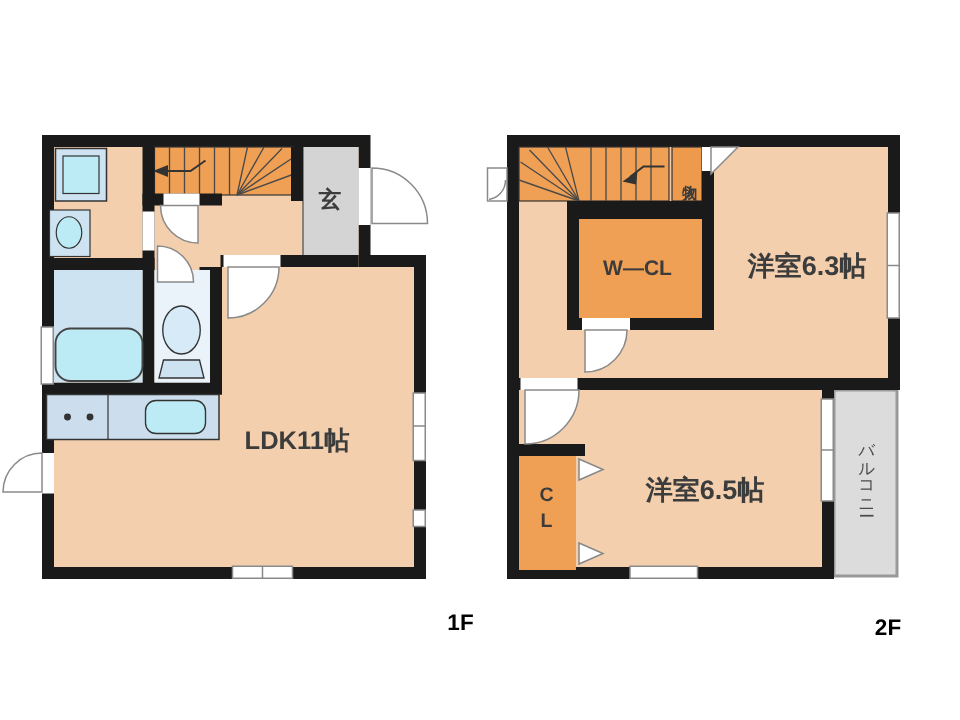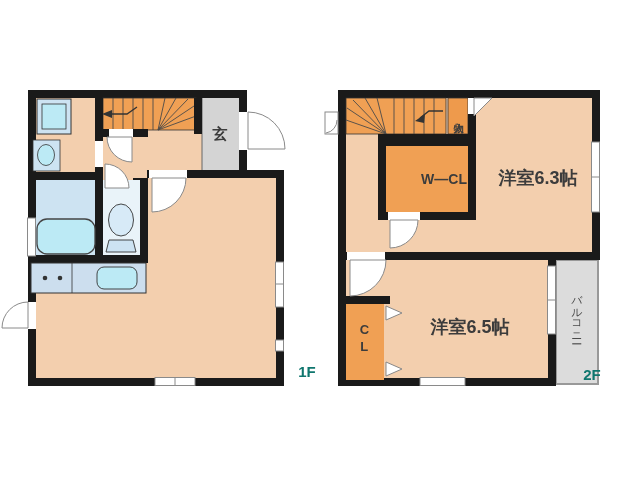--- a/index.html
+++ b/index.html
@@ -11,21 +11,21 @@
   .lbl.b{font-weight:bold;}
   .vert{writing-mode:vertical-rl;}
   .vert.up{text-orientation:upright;}
   .ldk{font-size:17px;}
   .room{font-size:18px;}
   .wcl{font-size:14px;}
   .genkan{font-size:15px;font-weight:600;}
   .monoire{font-size:10px;font-weight:bold;letter-spacing:0px;}
   .cl{font-size:13px;font-weight:bold;letter-spacing:2px;}
   .balcony{font-size:11px;color:#4a4a4a;}
-  .floorlbl{font-size:15px;font-weight:600;color:#0f766e;}
+  .floorlbl{font-size:15px;font-weight:600;color:#000000;margin-top:44px;}
 </style>
 </head>
 <body>
 
 <div id="canvas">
 
 <svg id="plan-svg" width="640" height="480" viewBox="0 0 640 480">
 
   <g>
 
@@ -176,23 +176,24 @@
       <rect x="420" y="377.5" width="45" height="8"></rect>
       <g>
         <rect x="325" y="112" width="13" height="22" fill="#fff" stroke="#8a8a8a"></rect>
         <path d="M 326,133 A 13,13 0 0 0 337,120" fill="none" stroke="#8a8a8a"></path>
       </g>
     </g>
   </g>
 </svg>
 
 <div class="lbl genkan" style="left:220px;top:134px;">玄</div>
+<div class="lbl ldk b" style="left:198px;top:294px;">LDK11帖</div>
 <div class="lbl floorlbl" style="left:307px;top:372px;">1F</div>
 
 <div class="lbl monoire vert" style="left:458px;top:115px;">物入</div>
-<div class="lbl wcl b" style="left:444px;top:179px;">W—CL</div>
+<div class="lbl wcl b" style="left:425px;top:179px;">W—CL</div>
 <div class="lbl room b" style="left:538px;top:178px;">洋室6.3帖</div>
 <div class="lbl room b" style="left:470px;top:327px;">洋室6.5帖</div>
 <div class="lbl cl vert up" style="left:364px;top:339px;">CL</div>
 <div class="lbl balcony vert" style="left:576px;top:313px;">バルコニー</div>
 <div class="lbl floorlbl" style="left:592px;top:375px;">2F</div>
 
 </div>
 
 </body></html>

